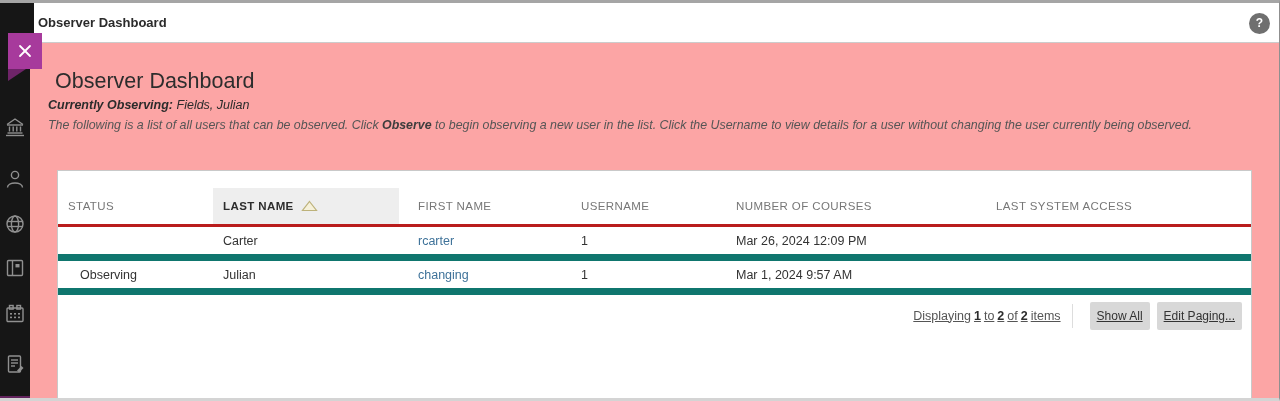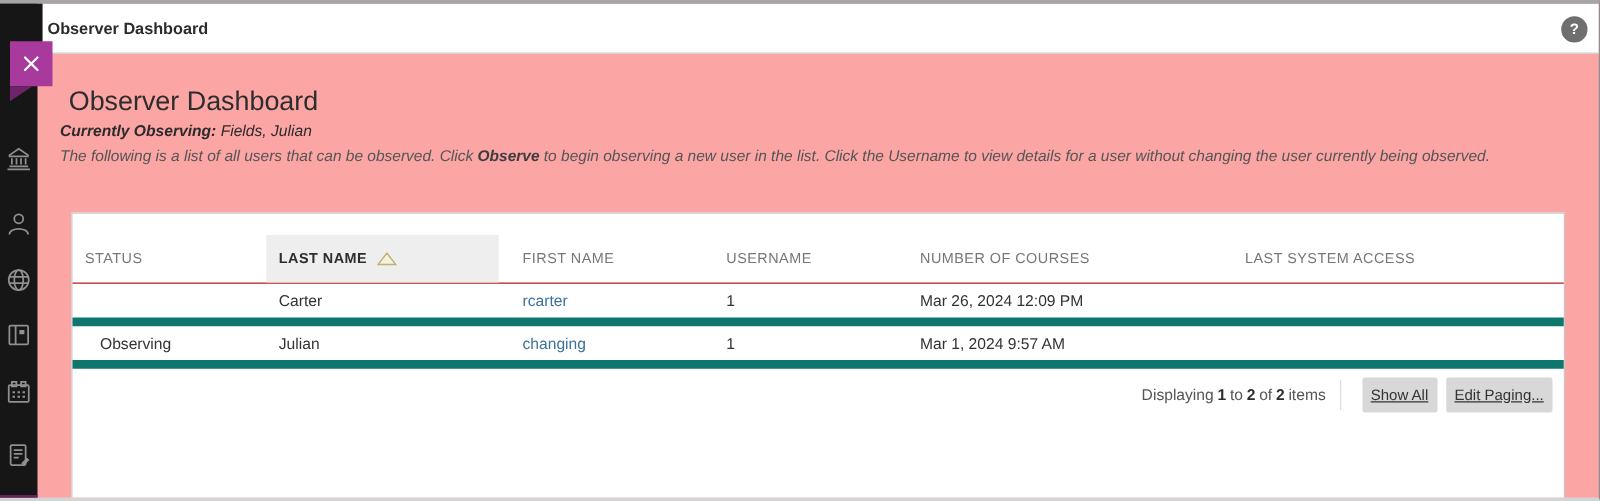--- a/index.html
+++ b/index.html
@@ -79,21 +79,21 @@
   .panel {
     position:absolute; left:57px; top:167px; width:1195px; height:231px;
     background:#ffffff; border:1px solid #c9c9c9;
   }
   .grid-row {
     display:grid;
     grid-template-columns:155px 195px 163px 155px 260px 1fr;
   }
   .thead {
     margin-top:17px; height:39px;
-    border-bottom:1px solid #b91c1c;
+    border-bottom:3px solid #b91c1c;
   }
   .th {
     display:flex; align-items:center; padding-left:10px;
     font-size:11.5px; letter-spacing:0.4px; color:#777777;
     text-transform:uppercase; cursor:pointer; white-space:nowrap;
   }
   .th-highlight {
     background:#eeeeee; margin-right:9px;
     color:#2d2d2d; font-weight:bold;
   }
@@ -106,21 +106,21 @@
   .td a, .user-link {
     color:#3e7299; text-decoration:none; cursor:pointer;
   }
 
   
   .tfoot {
     height:41px; display:flex; align-items:center;
     justify-content:flex-end; padding-right:9px;
   }
   .pag-text {
-    font-size:12.5px; color:#555555; white-space:nowrap;
+    font-size:12.5px; color:#555555; white-space:nowrap;text-decoration:underline;
   }
   .pag-text span { margin-right:3px; }
   .pag-text .num { font-weight:bold; color:#2d2d2d; }
   .pag-divider {
     width:1px; height:24px; background:#dddddd; margin:0 10px 0 8px;
   }
   .pag-btn {
     height:28px; padding:0 7px; margin-left:7px;
     background:#d8d8d8; border:none; border-radius:2px;
     font-family:inherit; font-size:12px; color:#333333; cursor:pointer;

